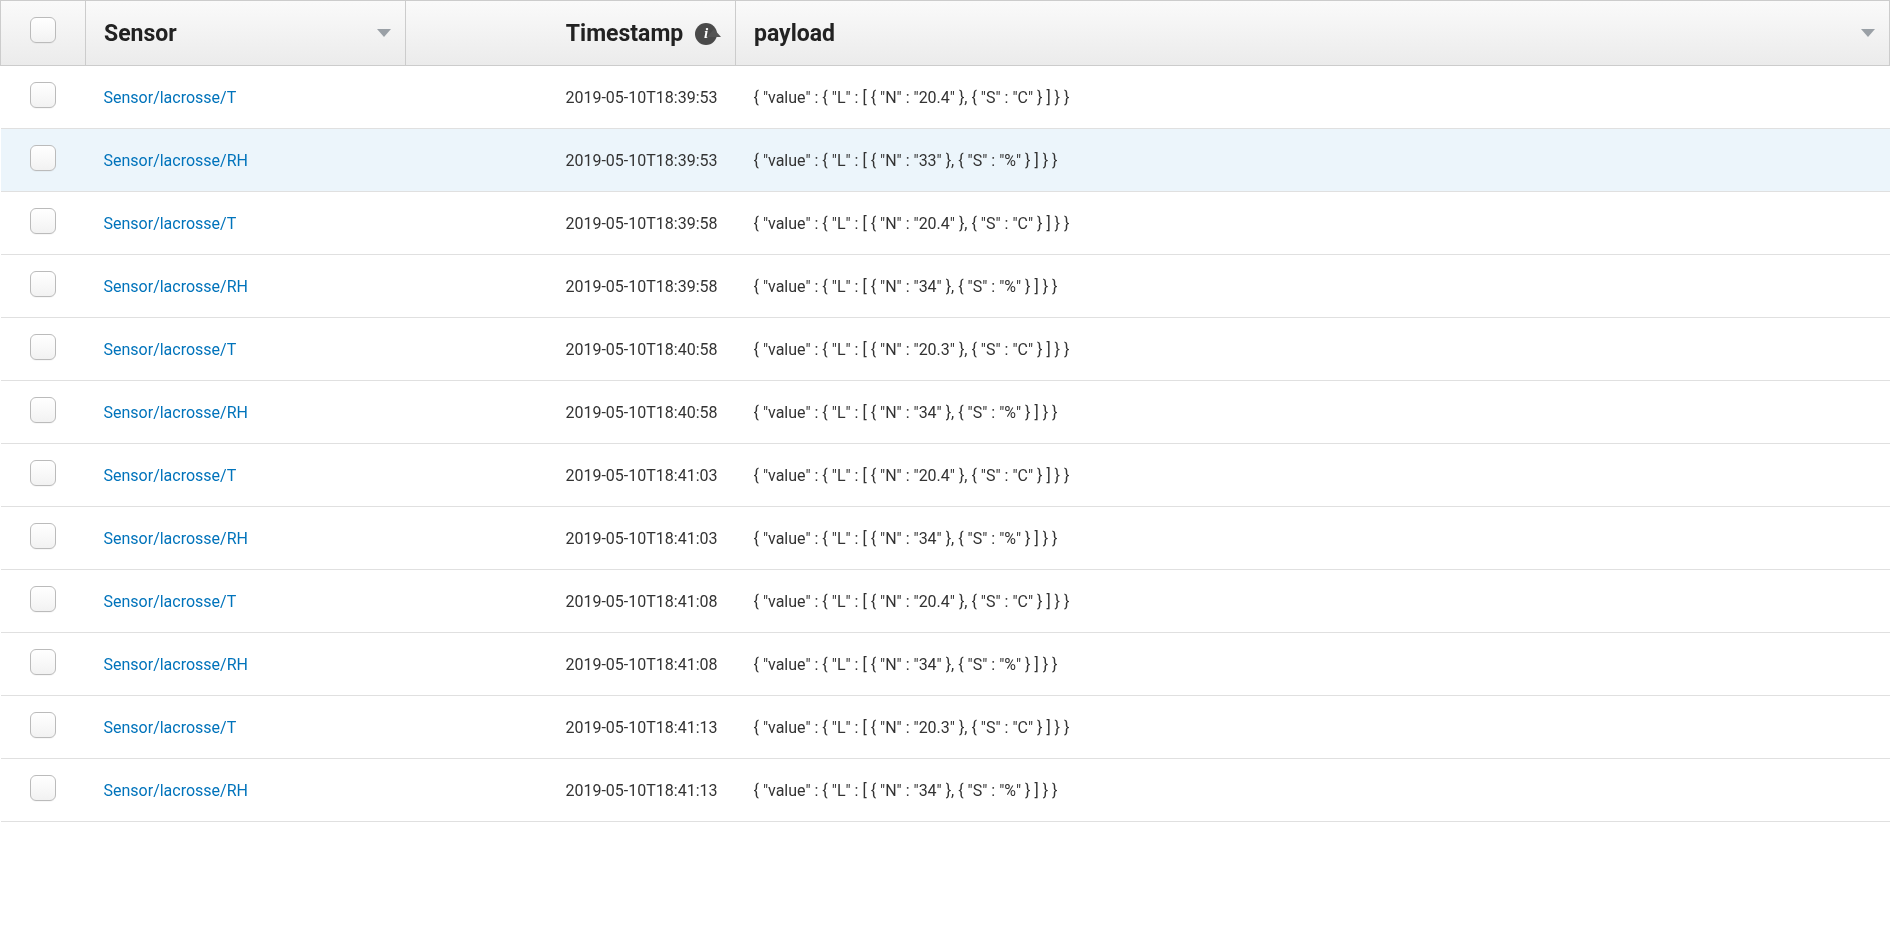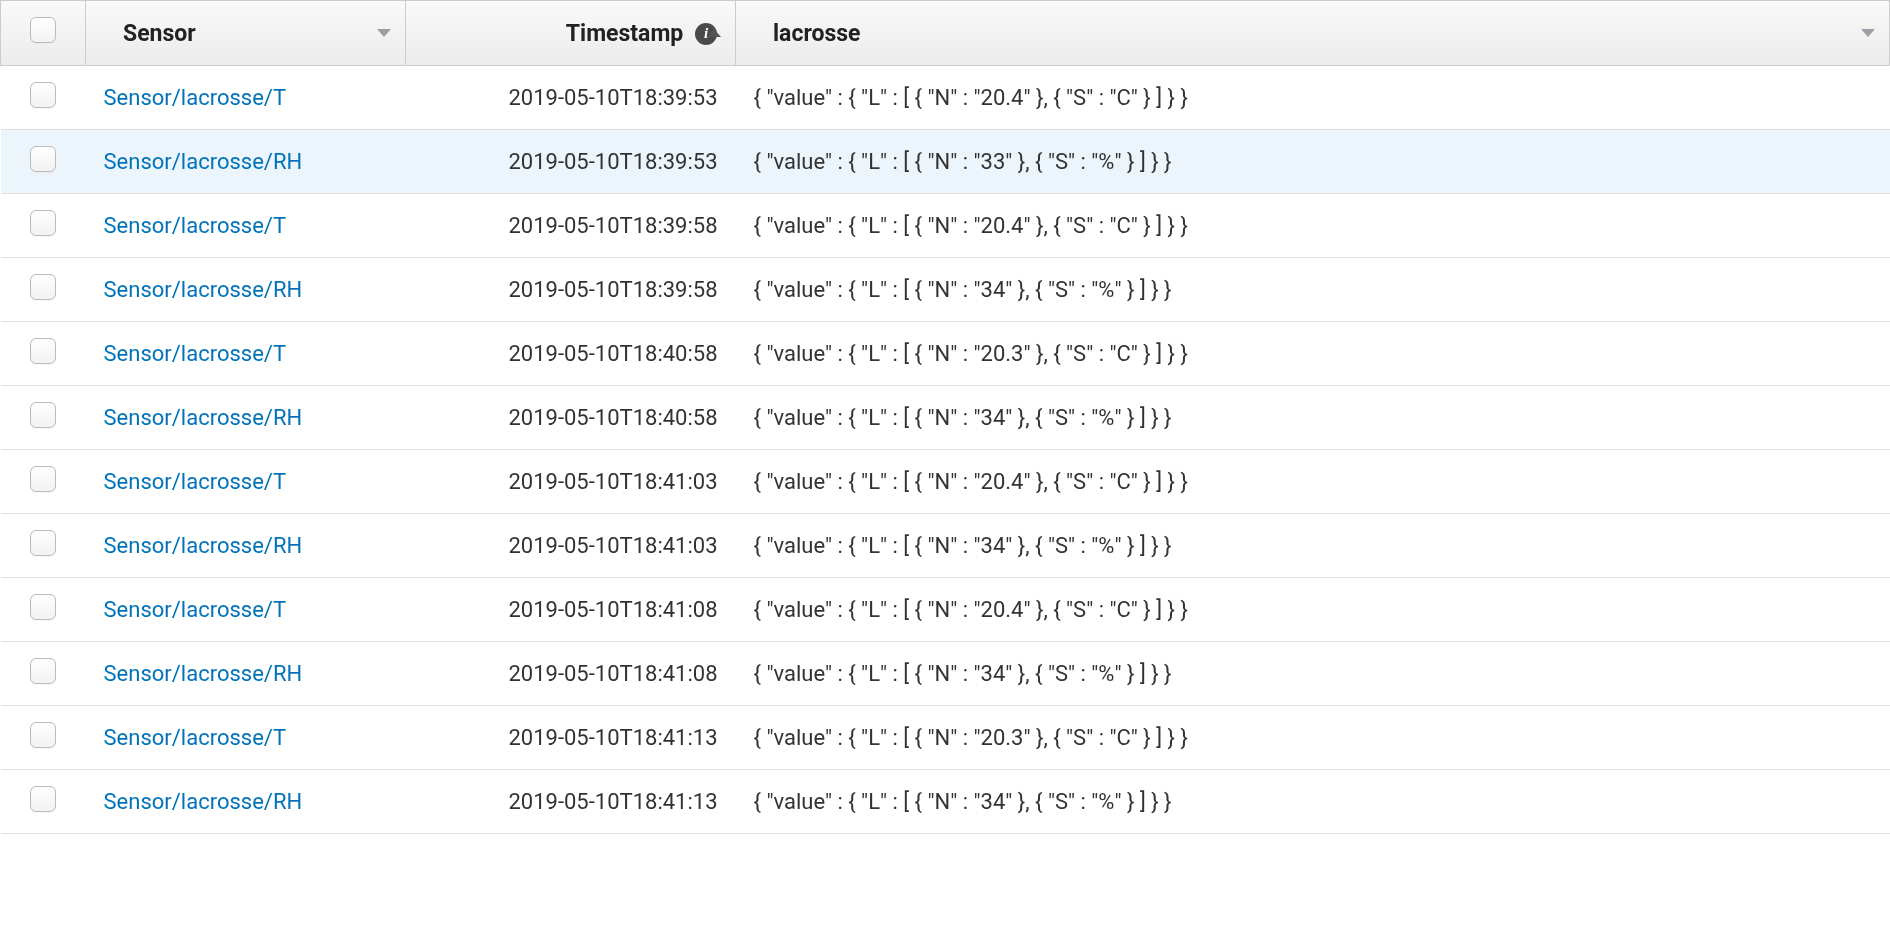--- a/index.html
+++ b/index.html
@@ -31,21 +31,21 @@
     text-align: center;
     vertical-align: middle;
   }
   th.sensor-col, td.sensor-col { width: 320px; }
   th.ts-col, td.ts-col { width: 330px; text-align: right; }
   th.payload-col, td.payload-col { width: auto; }
   td {
     padding: 16px 18px;
     border-bottom: 1px solid #e0e0e0;
     vertical-align: middle;
-    font-size: 22px;
+    font-size: 16px;
     color: #333;
   }
   tbody tr.highlight {
     background: #ecf5fb;
   }
   .checkbox {
     display: inline-block;
     width: 26px;
     height: 26px;
     border: 1px solid #bbb;
@@ -75,21 +75,21 @@
     font-family: Georgia, serif;
     font-weight: 700;
     margin-left: 6px;
     vertical-align: middle;
     line-height: 1;
   }
   a.sensor-link {
     color: #0073bb;
     text-decoration: none;
   }
-  .th-label { vertical-align: middle; margin-left: 19px; }
+  .th-label { vertical-align: middle; }
 </style>
 </head>
 <body>
 
 <table>
   <thead>
     <tr>
       <th class="checkbox-col">
         <span class="checkbox"></span>
       </th>
@@ -104,21 +104,21 @@
       <th class="ts-col">
         <span class="th-label">Timestamp</span>
         <span class="info-icon">i</span>
         <span class="sort-icon">
           <svg width="14" height="8" viewBox="0 0 14 8">
               <polygon points="7,0 14,8 0,8" fill="#555"></polygon>
             </svg>
         </span>
       </th>
       <th class="payload-col">
-        <span class="th-label">lacrosse</span>
+        <span class="th-label">payload</span>
         <span class="sort-icon">
           <svg width="14" height="8" viewBox="0 0 14 8">
               <polygon points="0,0 14,0 7,8" fill="#9aa0a6"></polygon>
             </svg>
         </span>
       </th>
     </tr>
   </thead>
   <tbody id="table-body">
       <tr>

